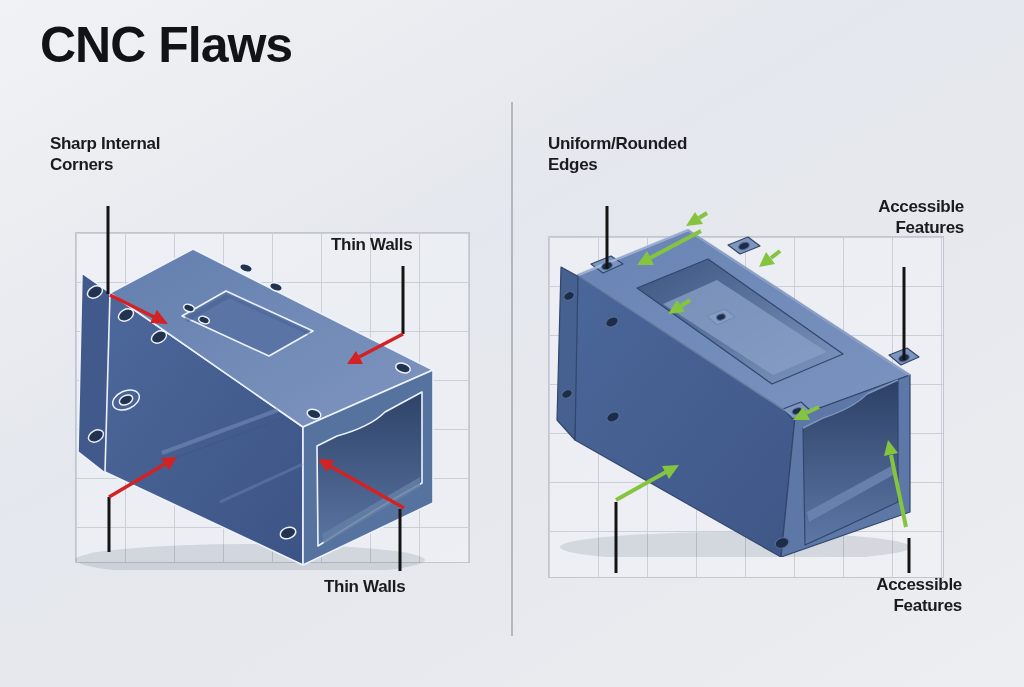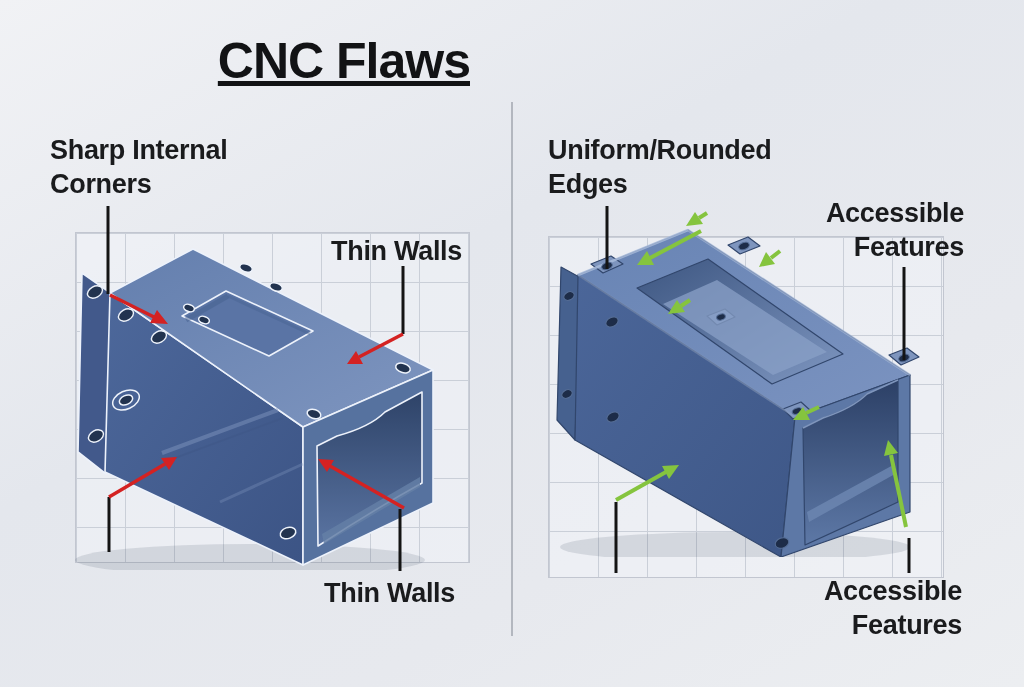--- a/index.html
+++ b/index.html
@@ -2,27 +2,27 @@
 <html><head>
 <meta charset="utf-8">
 <style>
   html,body{margin:0;padding:0;background:#d8dadf;}
   #stage{
     position:relative;width:1024px;height:687px;overflow:hidden;
     background:linear-gradient(150deg,#f1f2f5 0%,#e4e7ed 40%,#e7e9ee 70%,#eceef1 100%);
     font-family:"Liberation Sans","DejaVu Sans",sans-serif;
   }
   .title{
-    position:absolute;top:34px;width:430px;text-align:right;
-    font-size:50px;line-height:1.1;font-weight:700;color:#121315;letter-spacing:-1px;text-decoration:underline;
+    position:absolute;top:18px;width:430px;text-align:left;
+    font-size:50px;line-height:1.1;font-weight:700;color:#121315;letter-spacing:-1px;
   }
   #title-left{left:40px;}
   #title-right{left:544px;}
   .label{
-    position:absolute;font-size:27px;line-height:1.26;font-weight:600;color:#1a1b1d;
+    position:absolute;font-size:17px;line-height:1.26;font-weight:600;color:#1a1b1d;
     white-space:pre-line;letter-spacing:-0.3px;
   }
   .label.right-align{text-align:right;}
   .grid{
     position:absolute;
     background-color:rgba(245,247,250,0.45);
     background-image:linear-gradient(#cacfd8 1px,transparent 1px),
                      linear-gradient(90deg,#cacfd8 1px,transparent 1px);
     background-size:49px 49px;
     border:1px solid #c2c6d0;

